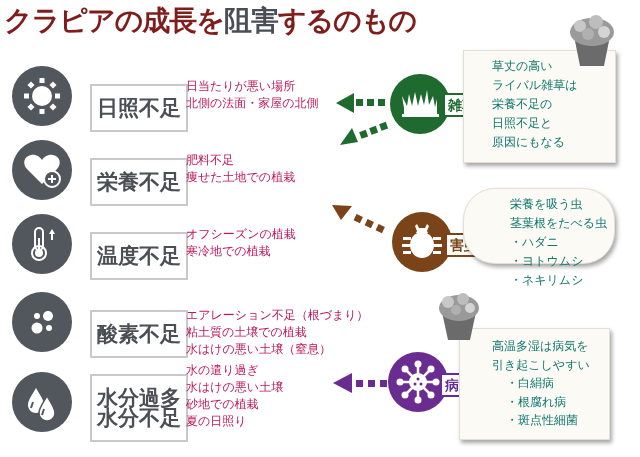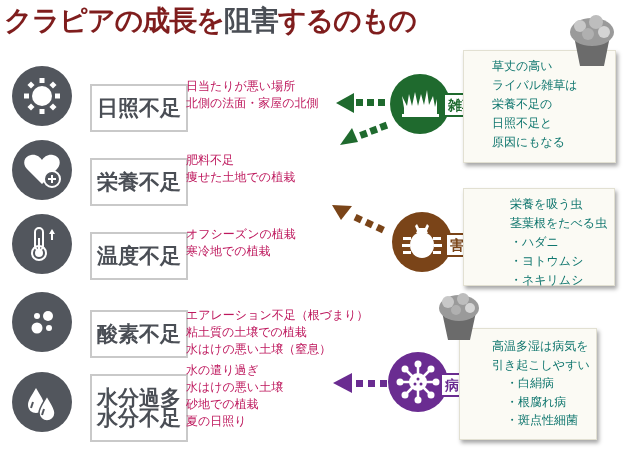--- a/index.html
+++ b/index.html
@@ -200,29 +200,29 @@
 <div class="tag" style="left:440px;top:373px;border-color:#6a2c91;color:#6a2c91;">病気</div>
 
 <div class="card" style="left:463px;top:50px;width:153px;height:113px;padding-left:28px;padding-top:6px;line-height:19px;">
   <div>草丈の高い</div>
   <div>ライバル雑草は</div>
   <div>栄養不足の</div>
   <div>日照不足と</div>
   <div>原因にもなる</div>
 </div>
 
-<div class="card" style="left:463px;top:188px;width:152px;height:98px;padding-left:46px;padding-top:6px;line-height:19px;">
+<div class="card" style="left:463px;top:188px;width:152px;height:76px;padding-left:46px;padding-top:6px;line-height:19px;border-radius:32px;">
   <div>栄養を吸う虫</div>
   <div>茎葉根をたべる虫</div>
   <div>・ハダニ</div>
   <div>・ヨトウムシ</div>
   <div>・ネキリムシ</div>
 </div>
 
-<div class="card" style="left:459px;top:328px;width:138px;height:112px;padding-left:32px;padding-top:8px;line-height:18.5px;">
+<div class="card" style="left:459px;top:328px;width:151px;height:112px;padding-left:32px;padding-top:8px;line-height:18.5px;">
   <div>高温多湿は病気を</div>
   <div>引き起こしやすい</div>
   <div style="padding-left:14px;">・白絹病</div>
   <div style="padding-left:14px;">・根腐れ病</div>
   <div style="padding-left:14px;">・斑点性細菌</div>
 </div>
 
 <svg class="pot" style="left:566px;top:12px;" width="52" height="56" viewBox="0 0 52 56">
   <path d="M8 24 L44 24 L38 54 L14 54 Z" fill="#6b6b6b"></path>
   <ellipse cx="26" cy="20" rx="22" ry="14" fill="#9a9a9a"></ellipse>

